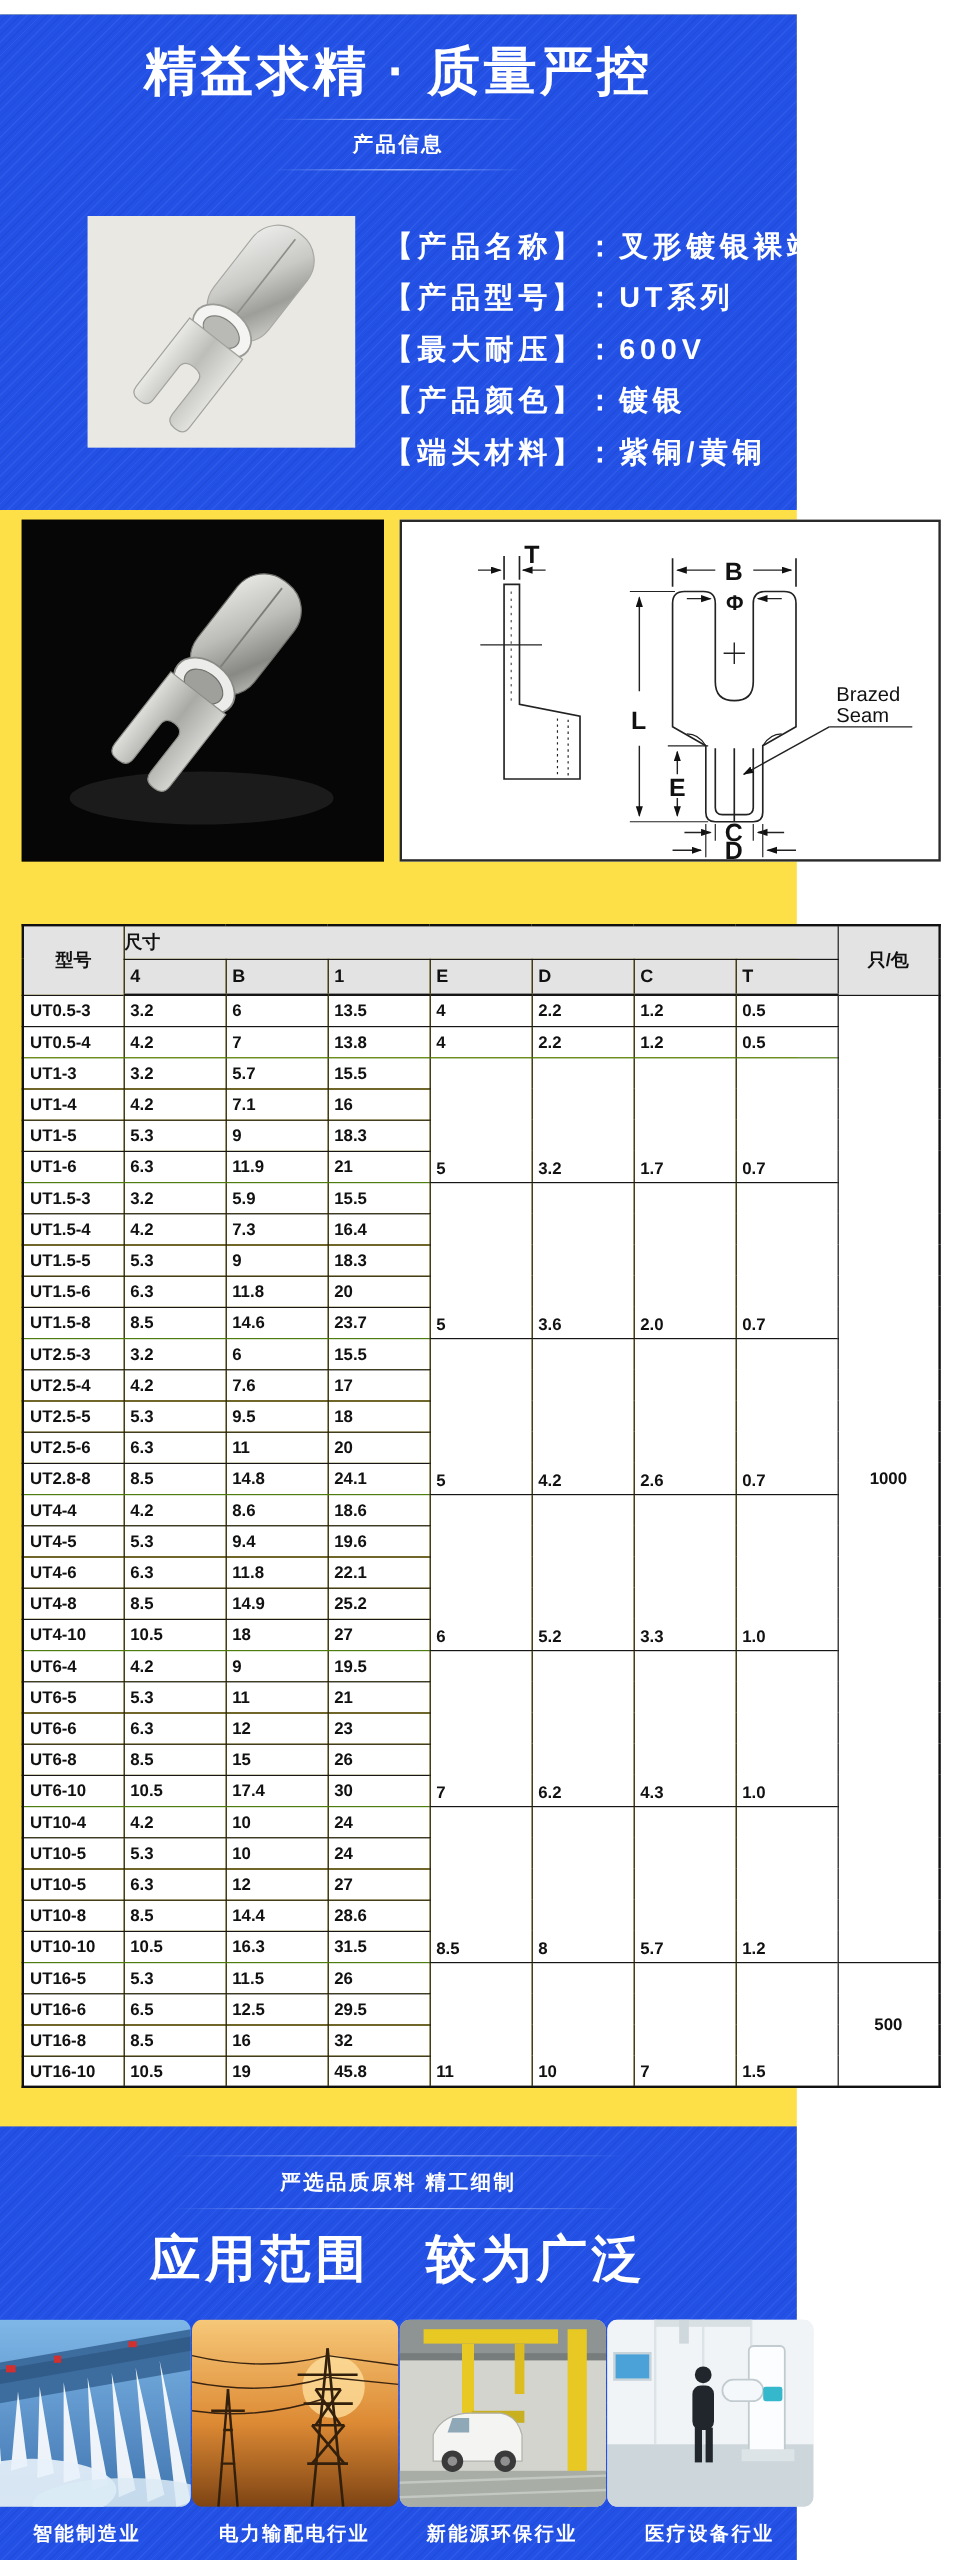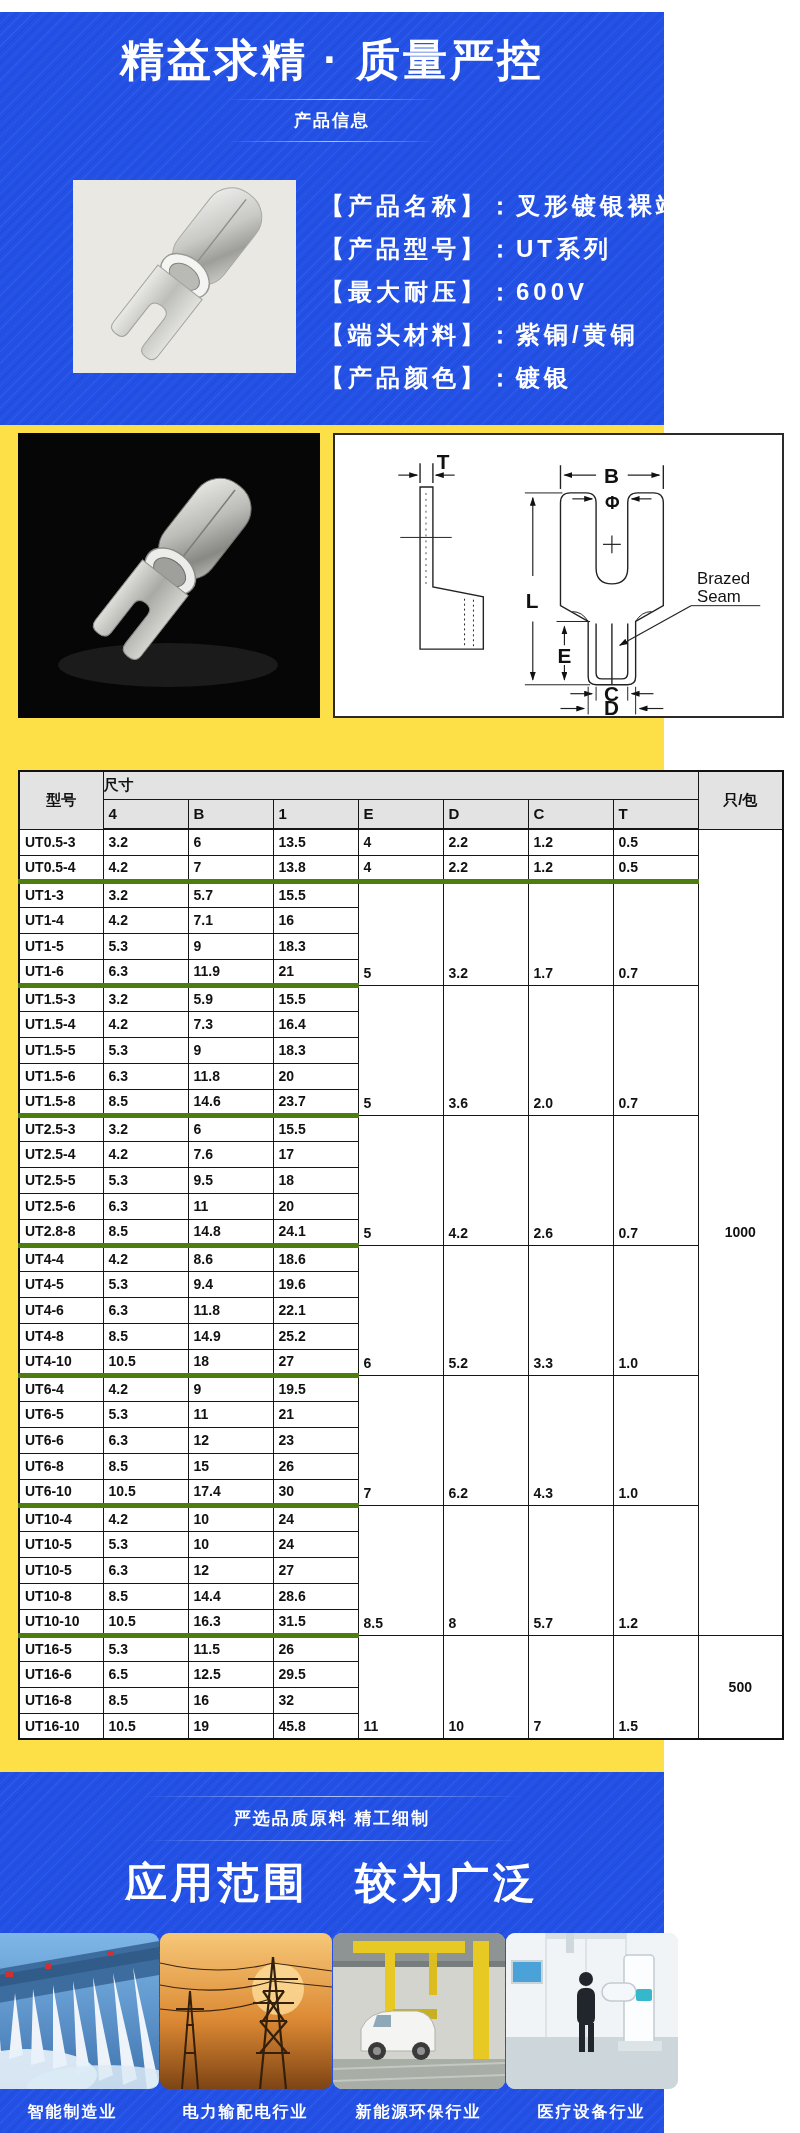--- a/index.html
+++ b/index.html
@@ -66,21 +66,21 @@
   th.model-h, th.pack-h { text-align:center; }
   th.size-h { text-align:left; height:28px; }
   tr.dims-row th { text-align:left; padding:4px 0 4px 5px; height:30px; border-bottom:2px solid #161616; }
   th.rs2 { border-bottom:2px solid #161616; }
   table.spec tbody td {
     height:26px; padding:0 0 0 5px; text-align:left;
     font-weight:600; background:#fff; vertical-align:middle;
   }
   table.spec tbody td.pack { text-align:center; padding:0; font-weight:600; }
   table.spec tbody td.vb { vertical-align:bottom; padding-bottom:4px; }
-  tr.group-end td { border-bottom:5px solid #4d7c0f; }
+  tr.group-end td { border-bottom:1px solid #4d7c0f; }
 
   
   .footer-banner { margin-top:32px; margin-bottom:10px; padding:14px 0 18px; }
   .divider.wide { width:380px; margin:10px auto; }
   .footer-sub { text-align:center; font-size:17px; font-weight:700; letter-spacing:2px; }
   .footer-title {
     text-align:center; font-size:42px; font-weight:700;
     letter-spacing:4px; margin:14px 0 22px; color:#fff;
   }
   .apps { display:flex; justify-content:center; gap:1px; padding:0 28px; }
@@ -130,22 +130,22 @@
             <ellipse cx="112" cy="96" rx="27" ry="19" fill="#f4f4f2" stroke="#9a9a96" stroke-width="1.5"></ellipse>
             <ellipse cx="112" cy="97" rx="17" ry="11" fill="#b9b9b5" stroke="#82827e" stroke-width="1"></ellipse>
             <path d="M84,104 L140,104 L140,176 Q140,184 132,184 L130,184 Q122,184 122,176 L122,142 Q122,134 112,134 Q102,134 102,142 L102,176 Q102,184 94,184 L92,184 Q84,184 84,176 Z" fill="url(#silB)" stroke="#a2a29e" stroke-width="1"></path>
           </g>
         </svg>
       </div>
       <ul class="spec-list">
         <li>【产品名称】：叉形镀银裸端子</li>
         <li>【产品型号】：UT系列</li>
         <li>【最大耐压】：600V</li>
+        <li>【产品颜色】：镀银</li>
         <li>【端头材料】：紫铜/黄铜</li>
-        <li>【产品颜色】：镀银</li>
       </ul>
     </div>
   </section>
 
   <section class="gallery">
     <div class="photo-black">
       <svg width="302" height="285" viewBox="0 0 302 285">
         <defs>
           <linearGradient id="silC" x1="0" y1="0" x2="1" y2="1">
             <stop offset="0" stop-color="#efefec"></stop>

